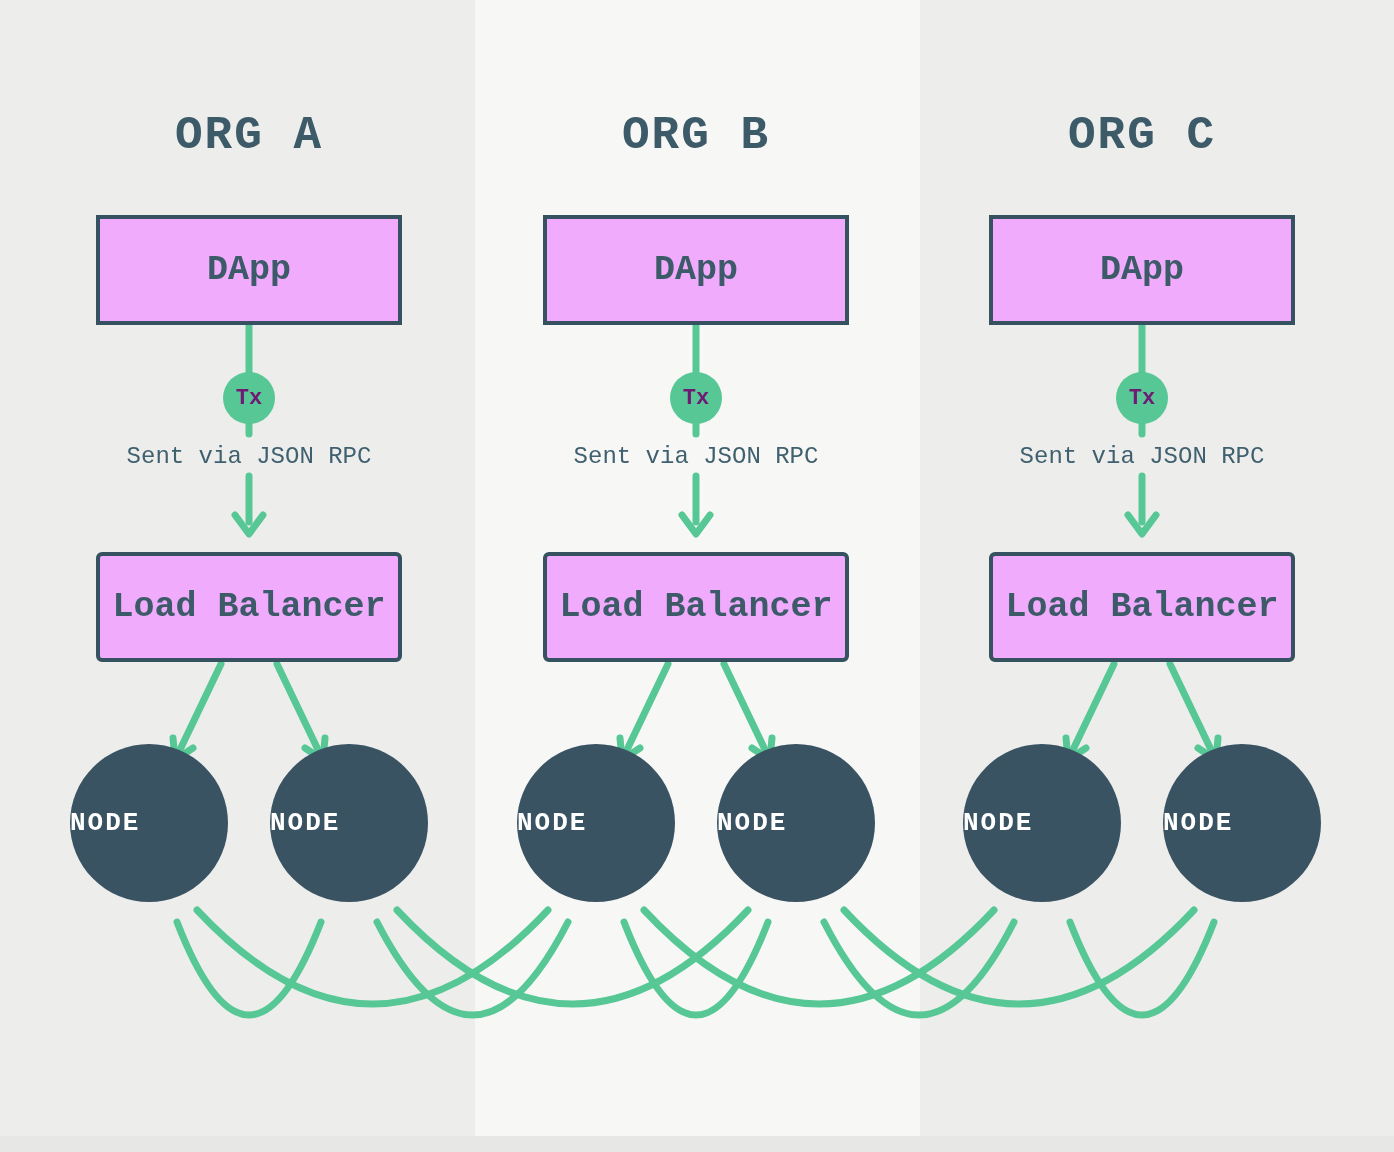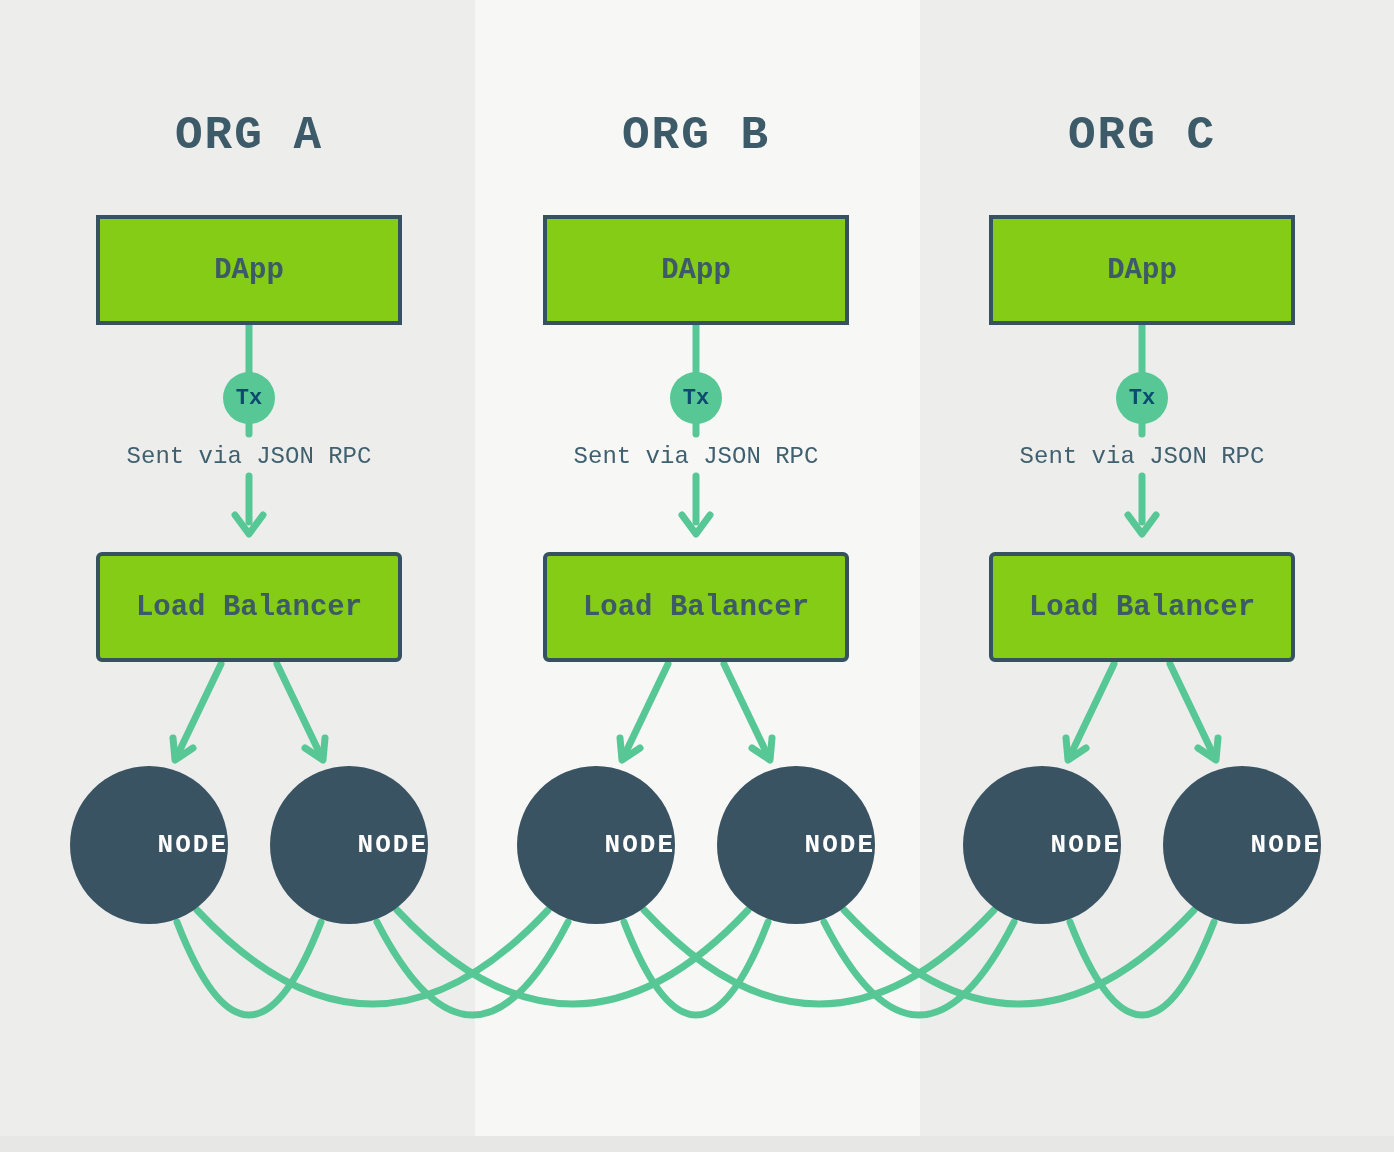--- a/index.html
+++ b/index.html
@@ -36,70 +36,70 @@
     font-weight: bold;
     letter-spacing: 2px;
     color: #3d5a68;
   }
   .box {
     position: absolute;
     left: calc(var(--cx) - 153px);
     width: 306px;
     height: 110px;
     box-sizing: border-box;
-    background: #84cc16;
+    background: #f0abfc;
     border: 4px solid #36515f;
     display: flex;
     align-items: center;
     justify-content: center;
     color: #3d5a68;
     font-weight: bold;
-    font-size: 29px;
+    font-size: 35px;
   }
   .box.dapp { top: 215px; }
   .box.lb   { top: 552px; border-radius: 6px; }
 
   .tx-badge {
     position: absolute;
     left: calc(var(--cx) - 26px);
     top: 372px;
     width: 52px;
     height: 52px;
     border-radius: 50%;
     background: #56c795;
-    color: #0c4a6e;
+    color: #701a75;
     font-weight: bold;
     font-size: 22px;
     display: flex;
     align-items: center;
     justify-content: center;
   }
   .rpc-text {
     position: absolute;
     left: calc(var(--cx) - 220px);
     top: 443px;
     width: 440px;
     text-align: center;
     font-size: 24px;
     color: #40606f;
   }
   .node {
     position: absolute;
-    top: 766px;
+    top: 744px;
     width: 158px;
     height: 158px;
     border-radius: 50%;
     background: #3a5363;
     color: #ffffff;
     font-weight: bold;
     font-size: 26px;
     letter-spacing: 2px;
     display: flex;
     align-items: center;
-    justify-content: flex-end;
+    justify-content: flex-start;
   }
   .node.left  { left: calc(var(--cx) - 179px); }
   .node.right { left: calc(var(--cx) + 21px); }
 </style>
 </head>
 <body>
 
 <div class="canvas">
 
   <div class="strip strip-a"></div>

